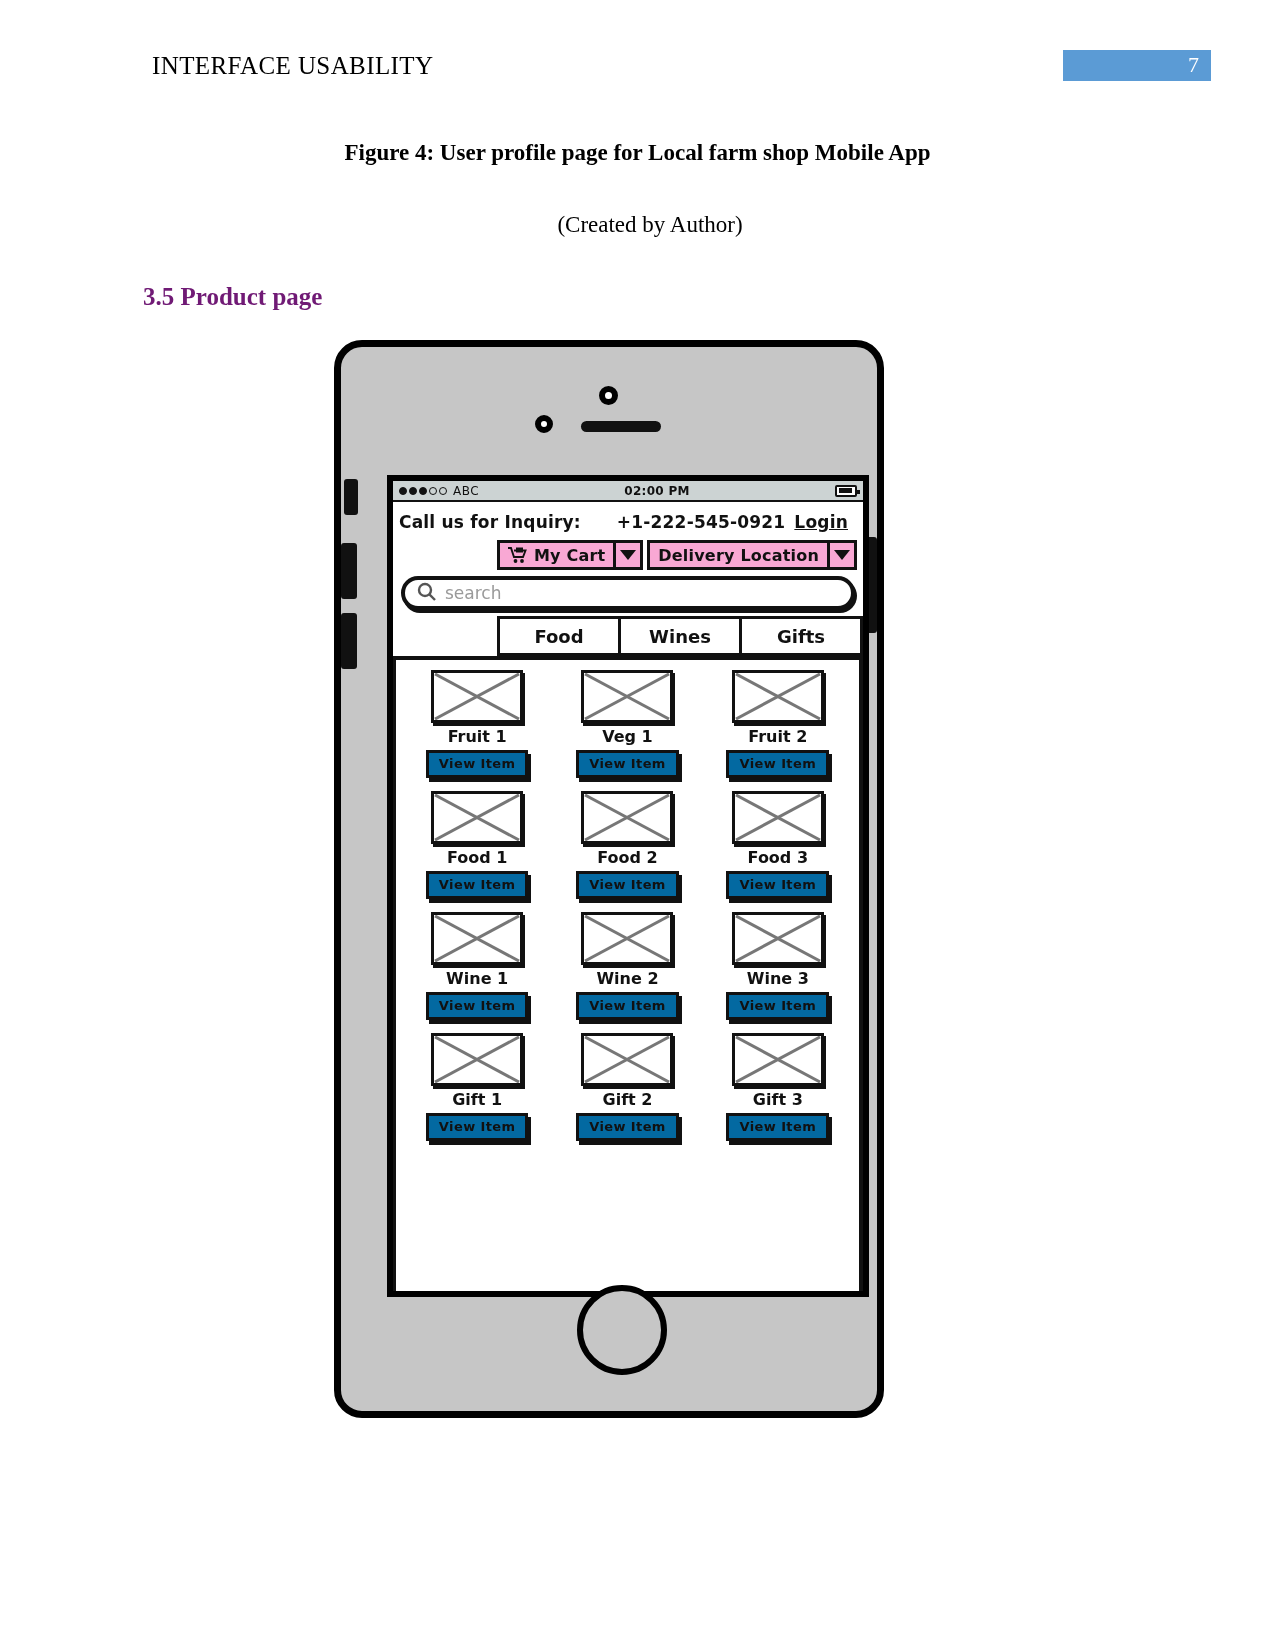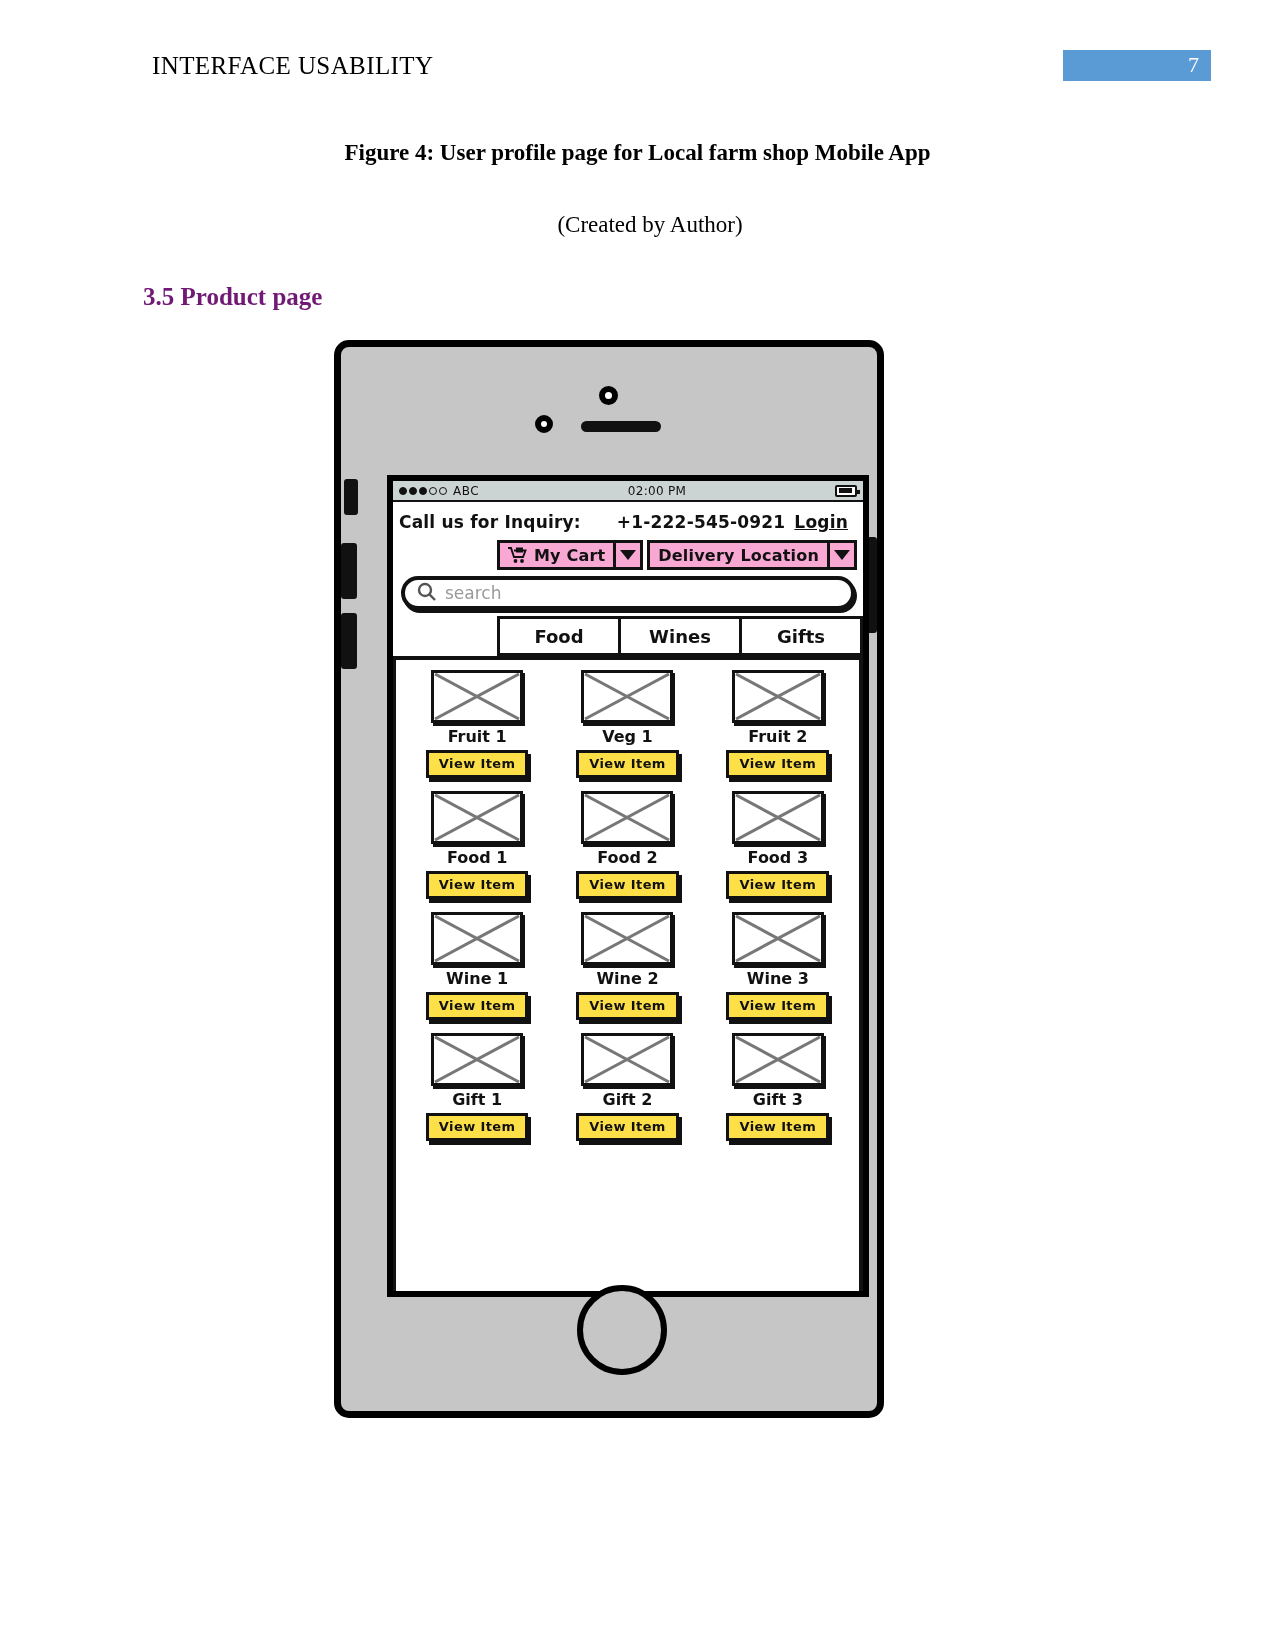--- a/index.html
+++ b/index.html
@@ -46,21 +46,21 @@
   }
 
   
   .phone-wrap { position: absolute; left: 322px; top: 336px; width: 572px; height: 1086px; }
 
   .phone-body {
     position: absolute; left: 12px; top: 4px;
     width: 550px; height: 1078px;
     background: #c6c6c6;
     border: 7px solid #000;
-    border-radius: 15px;
+    border-radius: 28px;
   }
   .phone-btn {
     position: absolute; background: #111; border-radius: 3px;
   }
   .btn-mute   { left: 3px;  top: 132px; width: 14px; height: 36px; }
   .btn-vol-up { left: 0px;  top: 196px; width: 16px; height: 56px; }
   .btn-vol-dn { left: 0px;  top: 266px; width: 16px; height: 56px; }
   .btn-power  { right: 0px; top: 190px; width: 16px; height: 96px; }
 
   .cam-dot {
@@ -96,21 +96,21 @@
   .status-bar {
     display: flex; align-items: center;
     height: 21px; background: #ccd3d3; padding: 0 6px;
     border-bottom: 2px solid #111;
     font-size: 12px; color: #111;
   }
   .sig-dots { display: flex; gap: 2px; align-items: center; margin-right: 6px; }
   .sig-dots i { width: 8px; height: 8px; border-radius: 50%; border: 1.5px solid #111; display:block; }
   .sig-dots i.on { background: #111; }
   .carrier { font-weight: 500; letter-spacing: .5px; }
-  .clock { flex: 1; text-align: center; font-size: 12px; font-weight: 400; letter-spacing: .3px; }
+  .clock { flex: 1; text-align: center; font-size: 12px; font-weight: 700; letter-spacing: .3px; }
   .battery {
     width: 22px; height: 12px; border: 2px solid #111; border-radius: 2px;
     position: relative; background: #fff;
   }
   .battery::before {
     content: ""; position: absolute; left: 1.5px; top: 1.5px;
     width: 13px; height: 5px; background: #111;
   }
   .battery::after {
     content: ""; position: absolute; right: -5px; top: 3px;
@@ -185,21 +185,21 @@
   }
   .prow { display: flex; justify-content: space-around; margin-bottom: 13px; }
   .pcard { width: 108px; display: flex; flex-direction: column; align-items: center; }
   .thumb {
     width: 92px; height: 53px; border: 3px solid #111; background: #fff;
     position: relative; overflow: hidden; box-shadow: 2px 3px 0 #111;
   }
   .thumb svg { position: absolute; left: 0; top: 0; }
   .pname { font-size: 16px; font-weight: 700; color: #111; margin: 4px 0 4px 0; }
   .view-btn {
-    border: 3px solid #111; background: #fde047; padding: 3px 10px 4px 10px;
+    border: 3px solid #111; background: #0369a1; padding: 3px 10px 4px 10px;
     font-size: 13px; font-weight: 700; color: #111; letter-spacing: .4px;
     box-shadow: 3px 4px 0 #111;
   }
 </style>
 </head>
 <body>
 
 <div class="page">
 
   <div class="doc-header">

